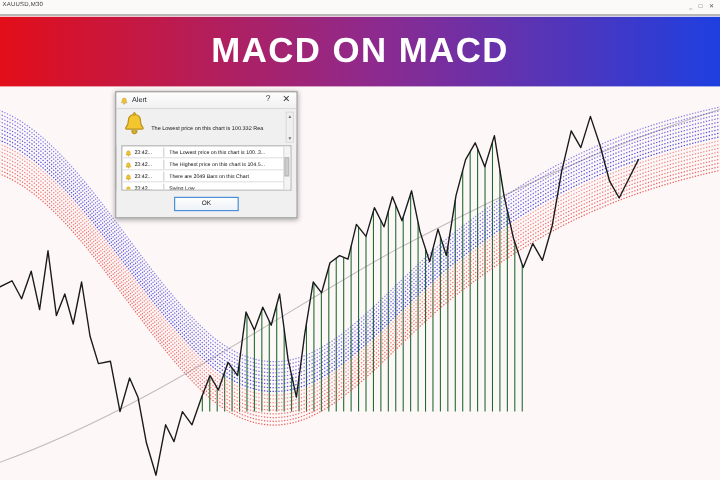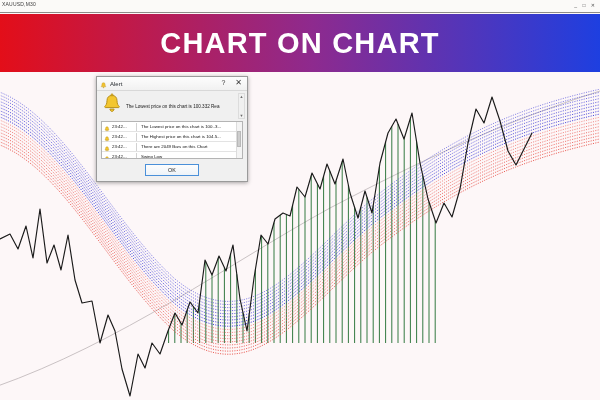--- a/index.html
+++ b/index.html
@@ -230,21 +230,21 @@
       </g>
     </svg>
   </div>
 
   <div class="top-strip">
     <div class="symbol">XAUUSD,M30</div>
     <div class="winbtns">_ □ ✕</div>
   </div>
 
   <div class="banner" id="banner" style="background: linear-gradient(90deg, rgb(227, 14, 25) 0%, rgb(142, 42, 142) 52%, rgb(30, 63, 224) 100%);">
-    <div class="banner-title">CHART ON CHART</div>
+    <div class="banner-title">MACD ON MACD</div>
   </div>
 
   <div class="dialog">
 
     <div class="dlg-titlebar">
       <span class="mini-bell">
         <svg width="7" height="7" viewBox="0 0 20 20">
           <path d="M10 2.2c-2.9 0-4.6 2-4.6 4.8 0 3.4-1.1 4.6-1.9 5.4-.4.4-.1 1.1.5 1.1h12c.6 0 .9-.7.5-1.1-.8-.8-1.9-2-1.9-5.4 0-2.8-1.7-4.8-4.6-4.8z" fill="#f2c230" stroke="#b8901a" stroke-width="1"></path>
           <path d="M8.3 15.2c.2 1.1.9 1.8 1.7 1.8s1.5-.7 1.7-1.8z" fill="#f2c230" stroke="#b8901a" stroke-width="1"></path>
         </svg>

